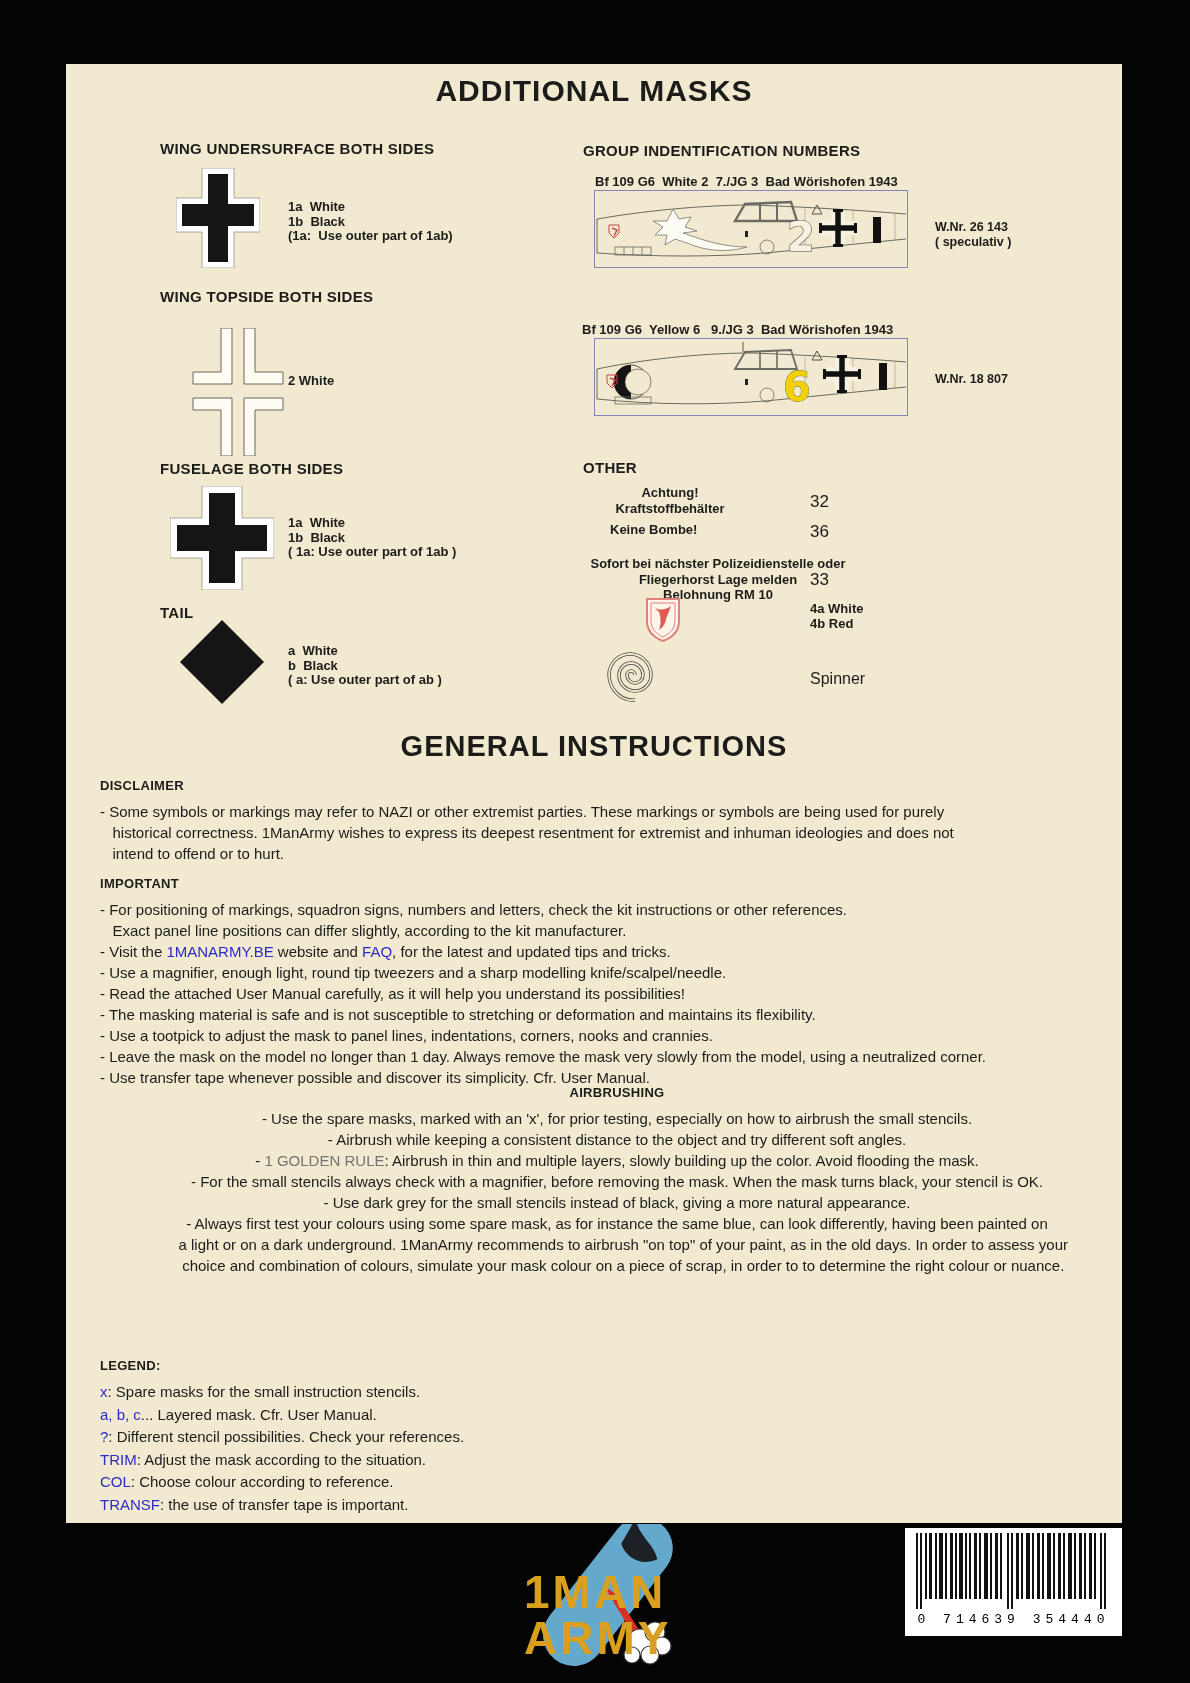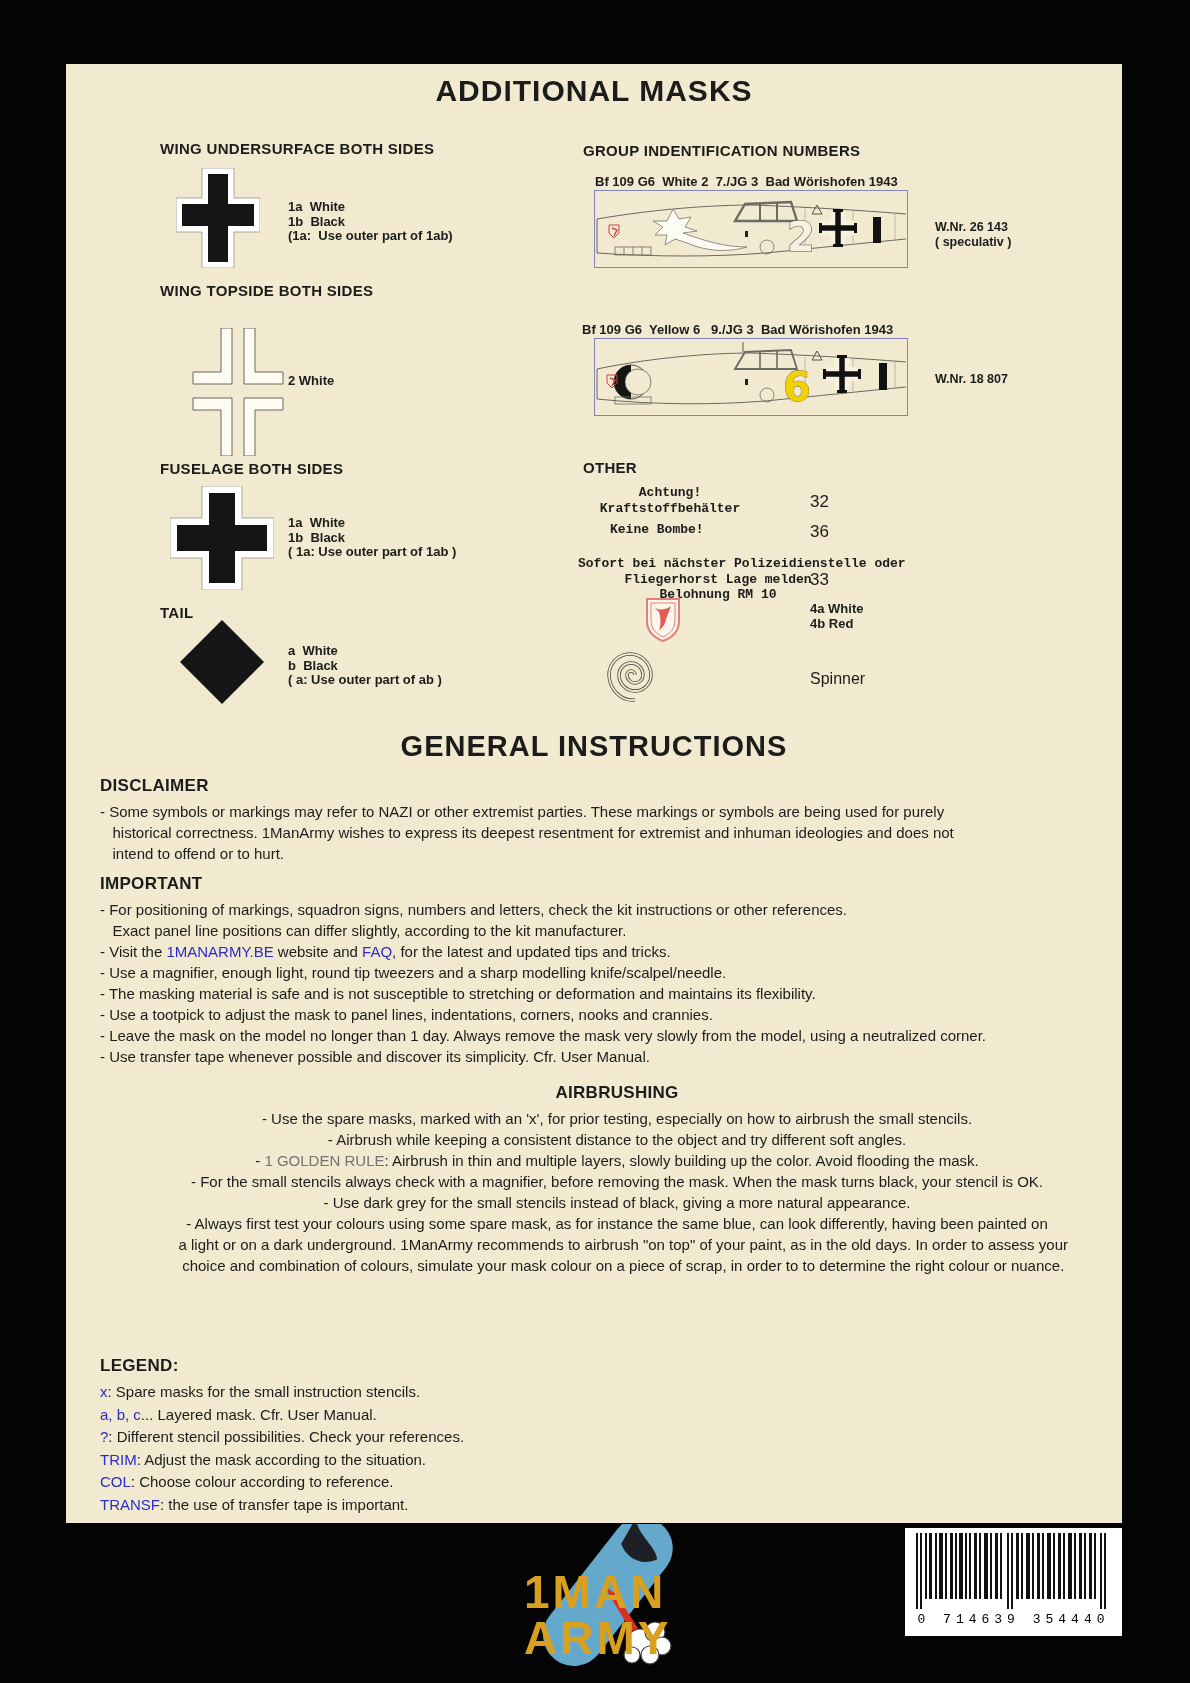--- a/index.html
+++ b/index.html
@@ -1,27 +1,27 @@
 <!DOCTYPE html>
 <html><head>
 <meta charset="utf-8">
 <style>
   html,body{margin:0;padding:0;}
   body{width:1190px;height:1683px;background:#040404;position:relative;
        font-family:"Liberation Sans", sans-serif;color:#1c1c1a;}
   .abs{position:absolute;}
   .page{position:absolute;left:66px;top:64px;width:1056px;height:1459px;background:#f1ead0;}
   .h1{width:100%;text-align:center;font-size:30px;font-weight:700;letter-spacing:1px;}
-  .h2{font-size:17px;font-weight:700;letter-spacing:.3px;line-height:19px;margin-bottom:6px;}
+  .h2{font-size:13px;font-weight:700;letter-spacing:.3px;line-height:19px;margin-bottom:6px;}
   .h3{font-size:15px;font-weight:700;letter-spacing:.3px;}
   .caption{font-size:13px;font-weight:700;white-space:pre;}
   .wnr .tline{font-size:12.5px;font-weight:600;line-height:15px;white-space:pre;}
   .masklab .tline{font-size:13px;font-weight:600;line-height:14.5px;white-space:pre;}
   .stencil .tline{font-size:13px;font-weight:700;line-height:15.5px;white-space:pre;}
-  .stencil{text-align:center;white-space:pre;font-family:Liberation Mono, monospace;}
+  .stencil{text-align:center;white-space:pre;}
   .stencil.left{text-align:left;}
   .num{font-size:17px;font-weight:400;}
   .body-lines .tline{font-size:15px;line-height:21px;white-space:pre;}
   .legend-lines .tline{font-size:15px;line-height:22.5px;white-space:pre;}
   .tline span.blue{color:#2b2bc8;}
   .tline span.red{color:#737373;}
   .planebox{border:1px solid #8484bb;background:#f1ead0;}
   .barcode{position:absolute;left:905px;top:1528px;width:217px;height:108px;background:#fff;
            display:flex;flex-direction:column;align-items:center;padding-top:5px;box-sizing:border-box;}
   .barcode .digits{font-family:"Liberation Mono", monospace;font-size:13px;letter-spacing:5px;
@@ -40,21 +40,21 @@
   <svg class="abs" style="left:110px;top:104px;" width="84" height="100" viewBox="0 0 84 100">
     <path d="M26,0 H58 V30 H84 V64 H58 V100 H26 V64 H0 V30 H26 Z" fill="#ffffff" stroke="#9a9488" stroke-width="0.8"></path>
     <path d="M32,6 H52 V36 H78 V58 H52 V94 H32 V58 H6 V36 H32 Z" fill="#151515"></path>
   </svg>
   <div class="abs masklab" style="left:222px;top:136px;">
       <div class="tline"><span>1a  White</span></div>
       <div class="tline"><span>1b  Black</span></div>
       <div class="tline"><span>(1a:  Use outer part of 1ab)</span></div>
     </div>
 
-  <div class="abs h3" style="left:94px;top:218px;">WING TOPSIDE BOTH SIDES</div>
+  <div class="abs h3" style="left:94px;top:224px;">WING TOPSIDE BOTH SIDES</div>
 
   <svg class="abs" style="left:119px;top:264px;" width="106" height="128" viewBox="0 0 106 128">
     <path d="M36,0 H47 V56 H8 V44 H36 Z" fill="#fdfbf2" stroke="#6c675d" stroke-width="1"></path>
     <path d="M59,0 H70 V44 H98 V56 H59 Z" fill="#fdfbf2" stroke="#6c675d" stroke-width="1"></path>
     <path d="M8,70 H47 V128 H36 V82 H8 Z" fill="#fdfbf2" stroke="#6c675d" stroke-width="1"></path>
     <path d="M59,70 H98 V82 H70 V128 H59 Z" fill="#fdfbf2" stroke="#6c675d" stroke-width="1"></path>
   </svg>
   <div class="abs masklab" style="left:222px;top:310px;">
       <div class="tline"><span>2 White</span></div>
     </div>
@@ -198,20 +198,21 @@
       </div>
   </div>
 
   <div class="abs" style="left:34px;top:810px;width:1000px;">
     <div class="h2">IMPORTANT</div>
     <div class="body-lines">
         <div class="tline"><span>- For positioning of markings, squadron signs, numbers and letters, check the kit instructions or other references.</span></div>
         <div class="tline"><span>   Exact panel line positions can differ slightly, according to the kit manufacturer.</span></div>
         <div class="tline"><span>- Visit the </span><span class="blue">1MANARMY.BE</span><span> website and </span><span class="blue">FAQ</span><span>, for the latest and updated tips and tricks.</span></div>
         <div class="tline"><span>- Use a magnifier, enough light, round tip tweezers and a sharp modelling knife/scalpel/needle.</span></div>
+        <div class="tline"><span>- Read the attached User Manual carefully, as it will help you understand its possibilities!</span></div>
         <div class="tline"><span>- The masking material is safe and is not susceptible to stretching or deformation and maintains its flexibility.</span></div>
         <div class="tline"><span>- Use a tootpick to adjust the mask to panel lines, indentations, corners, nooks and crannies.</span></div>
         <div class="tline"><span>- Leave the mask on the model no longer than 1 day. Always remove the mask very slowly from the model, using a neutralized corner.</span></div>
         <div class="tline"><span>- Use transfer tape whenever possible and discover its simplicity. Cfr. User Manual.</span></div>
       </div>
   </div>
 
   <div class="abs" style="left:51px;top:1019px;width:1000px;text-align:center;">
     <div class="h2">AIRBRUSHING</div>
     <div class="body-lines">

